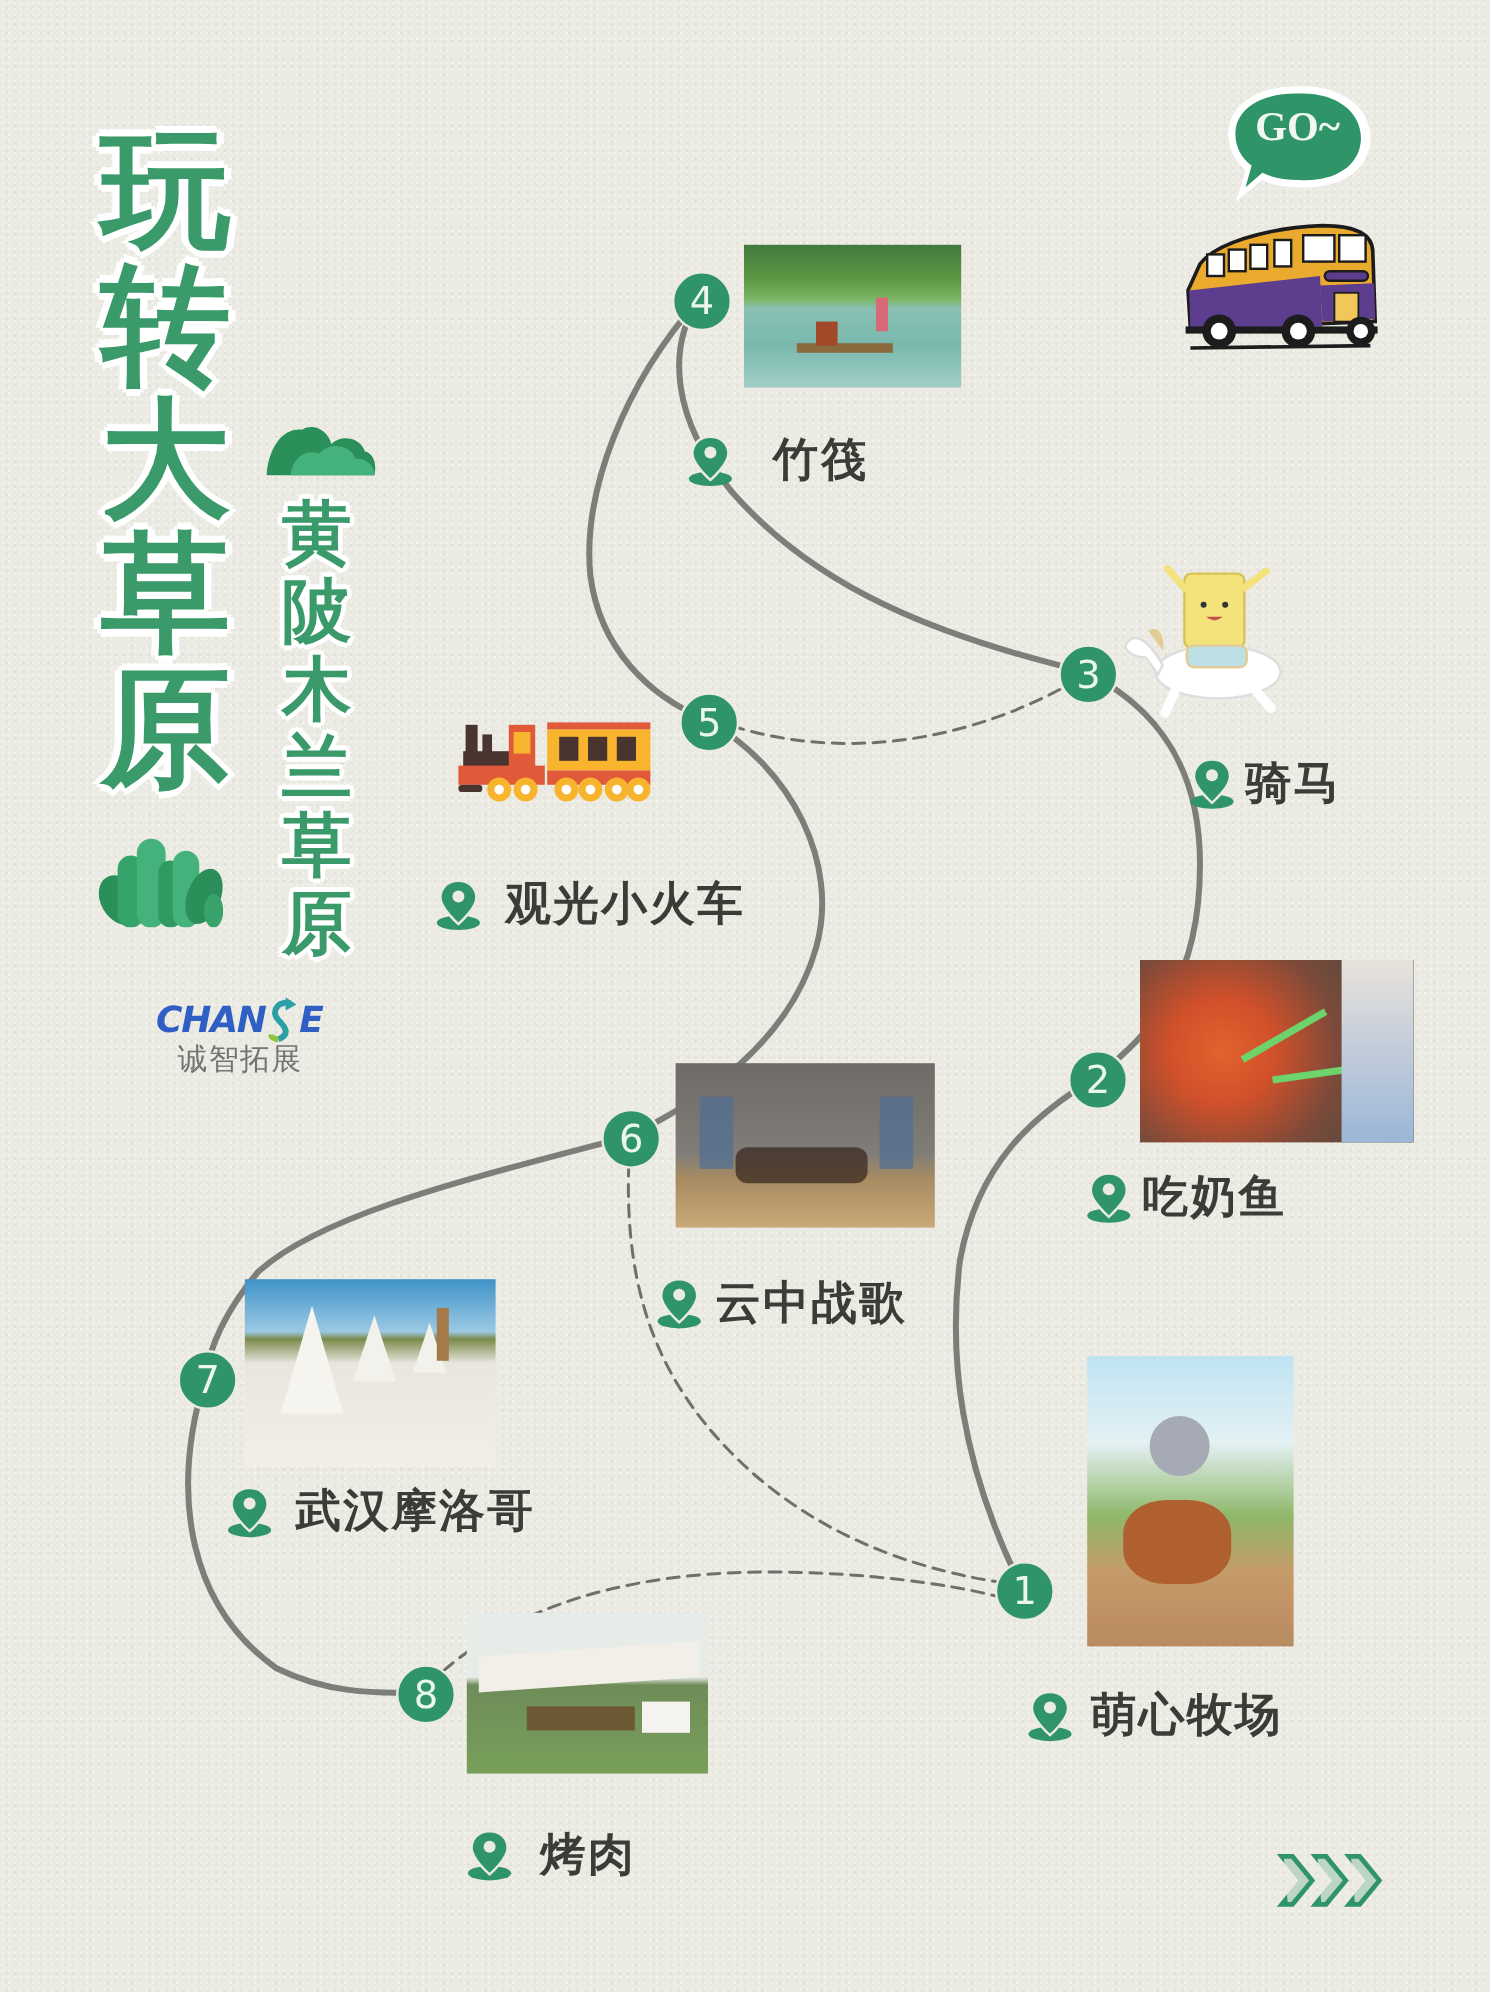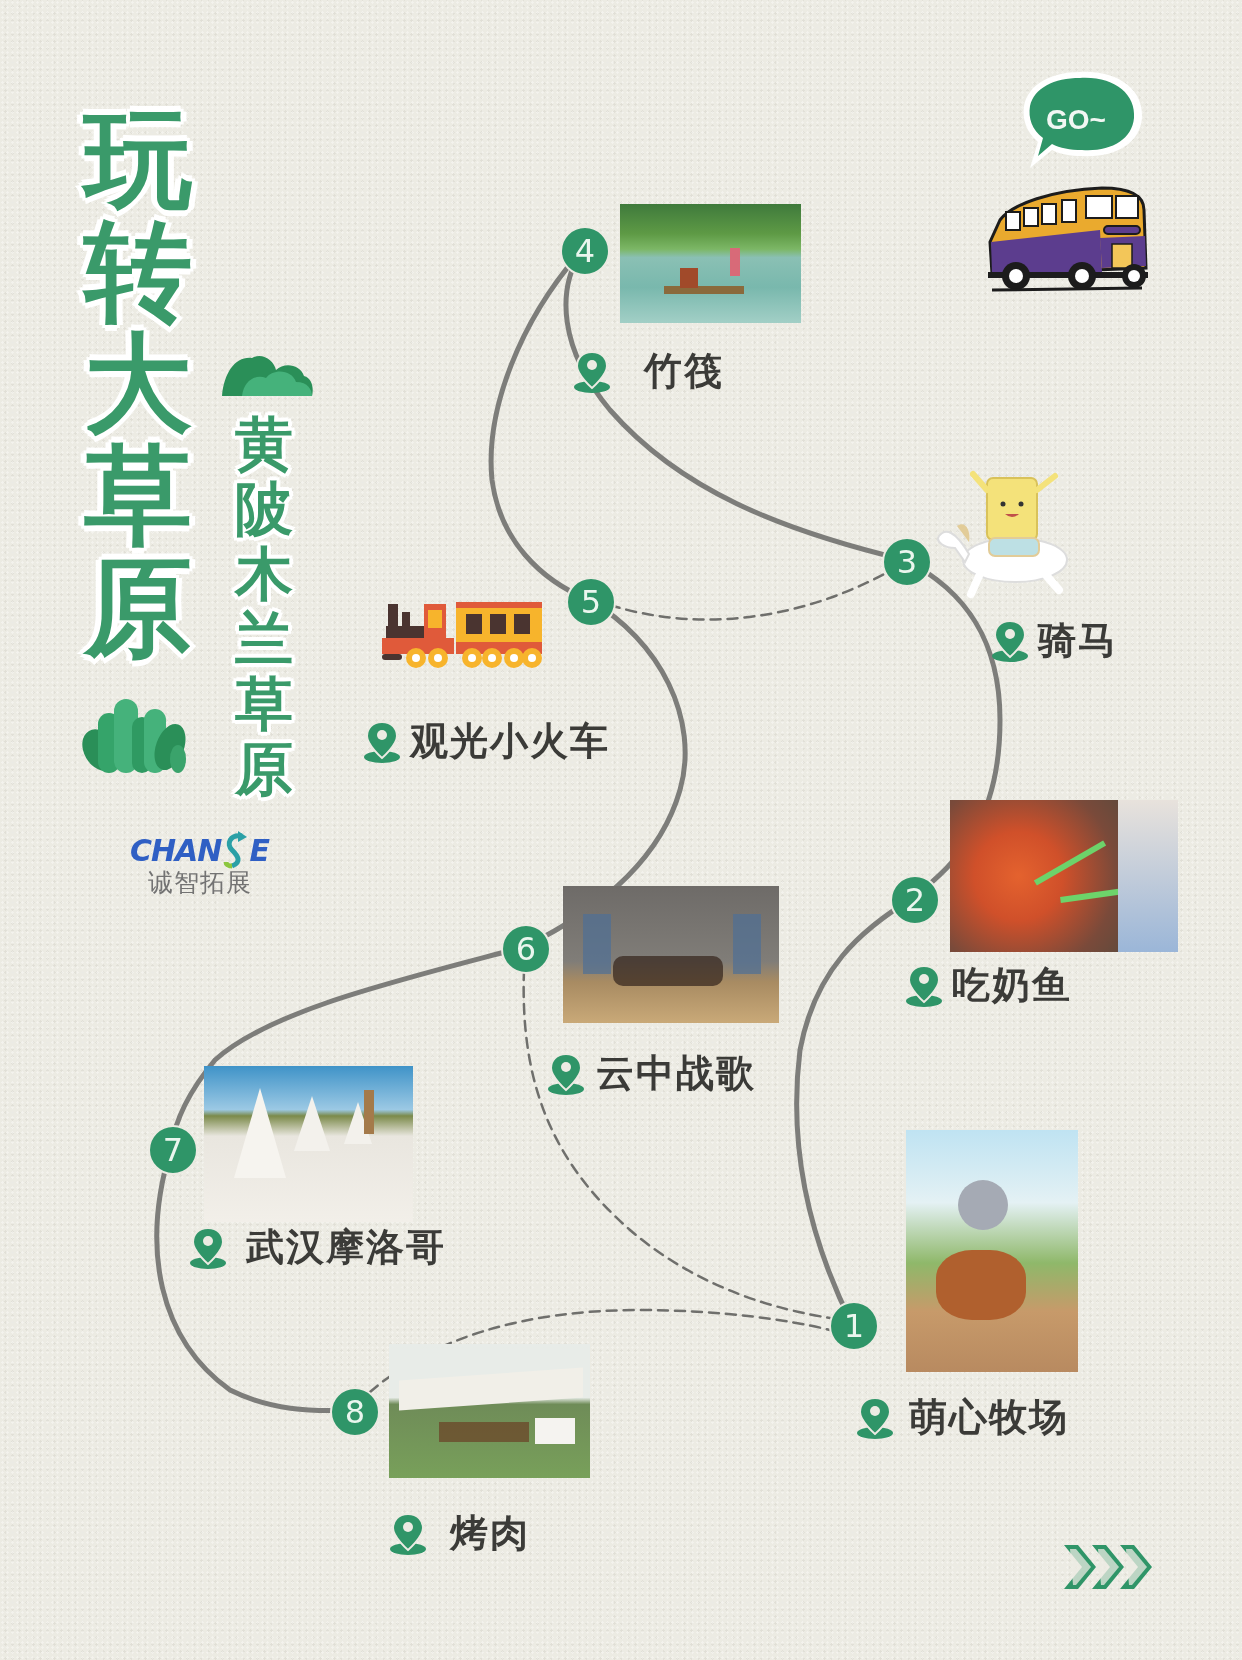--- a/index.html
+++ b/index.html
@@ -35,20 +35,21 @@
     border-radius:50%; background:#2f9568; color:#eaf6ee;
     font-family:"DejaVu Sans", sans-serif; font-size:32px; line-height:46px;
     text-align:center; border:2px solid #ecebe3; box-sizing:content-box;
   }
   .photo {
     position:absolute; overflow:hidden;
   }
   .label {
     position:absolute; display:flex; align-items:center; gap:22px;
     white-space:nowrap;
+    margin-top:12px;
   }
   .label-text {
     font-family:"DejaVu Serif", serif; font-weight:bold;
     font-size:38px; color:#3b3b38; letter-spacing:2px;
   }
   .pin { width:40px; height:44px; display:block; }
 </style>
 </head>
 <body>
 
@@ -121,21 +122,21 @@
     <span>E</span>
   </div>
   <div style="font-size:25px;color:#737373;margin-left:18px;margin-top:-4px;letter-spacing:1px">诚智拓展</div>
 </div>
 
 <div class="abs" style="left:1018px;top:68px;width:130px;height:104px">
   <svg width="130" height="104" viewBox="0 0 130 104" style="position:absolute;left:0;top:0">
     <path d="M62 4 C 100 2, 126 22, 124 50 C 122 76, 96 90, 64 88 C 52 88, 42 86, 34 82 L 12 100 L 20 74 C 8 64, 4 50, 6 38 C 10 16, 34 4, 62 4 Z" fill="#ffffff"></path>
     <path d="M62 10 C 96 8, 118 26, 116 50 C 114 72, 92 84, 64 82 C 52 82, 42 80, 34 76 L 20 88 L 25 70 C 14 62, 10 50, 12 38 C 16 20, 36 10, 62 10 Z" fill="#2f9568"></path>
   </svg>
-  <div style="position:absolute;left:28px;top:36px;font-size:28px;font-weight:bold;color:#f1f7f3;font-family:Liberation Sans, sans-serif">GO~</div>
+  <div style="position:absolute;left:28px;top:20px;font-size:34px;font-weight:bold;color:#f1f7f3;font-family:Liberation Serif, serif">GO~</div>
 </div>
 
 <svg class="abs" style="left:982px;top:180px" width="170" height="115" viewBox="0 0 170 115">
   <path d="M18 40 C 30 24, 70 10, 120 8 C 150 8, 162 16, 162 30 L 164 88 L 10 94 L 8 62 Z" fill="#eaaa2e" stroke="#1c1c1c" stroke-width="3"></path>
   <path d="M9 62 L 118 50 L 120 92 L 10 94 Z" fill="#5c3d8e"></path>
   <path d="M118 58 L 163 56 L 164 86 L 120 88 Z" fill="#5c3d8e"></path>
   <rect x="24" y="32" width="14" height="18" fill="#fff" stroke="#1c1c1c" stroke-width="2"></rect>
   <rect x="42" y="28" width="14" height="18" fill="#fff" stroke="#1c1c1c" stroke-width="2"></rect>
   <rect x="60" y="24" width="14" height="20" fill="#fff" stroke="#1c1c1c" stroke-width="2"></rect>
   <rect x="80" y="20" width="14" height="22" fill="#fff" stroke="#1c1c1c" stroke-width="2"></rect>
@@ -256,21 +257,21 @@
   <span class="label-text">竹筏</span>
 </div>
 <div class="label" style="left:990px;top:615px;gap:8px">
   <svg class="pin" viewBox="0 0 40 44">
       <ellipse cx="20" cy="37" rx="18" ry="6" fill="#2f9568"></ellipse>
       <path d="M20 2 C 10 2, 5 9, 5 16 C 5 25, 20 38, 20 38 C 20 38, 35 25, 35 16 C 35 9, 30 2, 20 2 Z" fill="#2f9568" stroke="#ecebe3" stroke-width="2"></path>
       <circle cx="20" cy="15" r="5" fill="#ecebe3"></circle>
     </svg>
   <span class="label-text">骑马</span>
 </div>
-<div class="label" style="left:362px;top:716px;gap:8px">
+<div class="label" style="left:362px;top:716px;gap:19px">
   <svg class="pin" viewBox="0 0 40 44">
       <ellipse cx="20" cy="37" rx="18" ry="6" fill="#2f9568"></ellipse>
       <path d="M20 2 C 10 2, 5 9, 5 16 C 5 25, 20 38, 20 38 C 20 38, 35 25, 35 16 C 35 9, 30 2, 20 2 Z" fill="#2f9568" stroke="#ecebe3" stroke-width="2"></path>
       <circle cx="20" cy="15" r="5" fill="#ecebe3"></circle>
     </svg>
   <span class="label-text">观光小火车</span>
 </div>
 <div class="label" style="left:904px;top:960px;gap:8px">
   <svg class="pin" viewBox="0 0 40 44">
       <ellipse cx="20" cy="37" rx="18" ry="6" fill="#2f9568"></ellipse>

